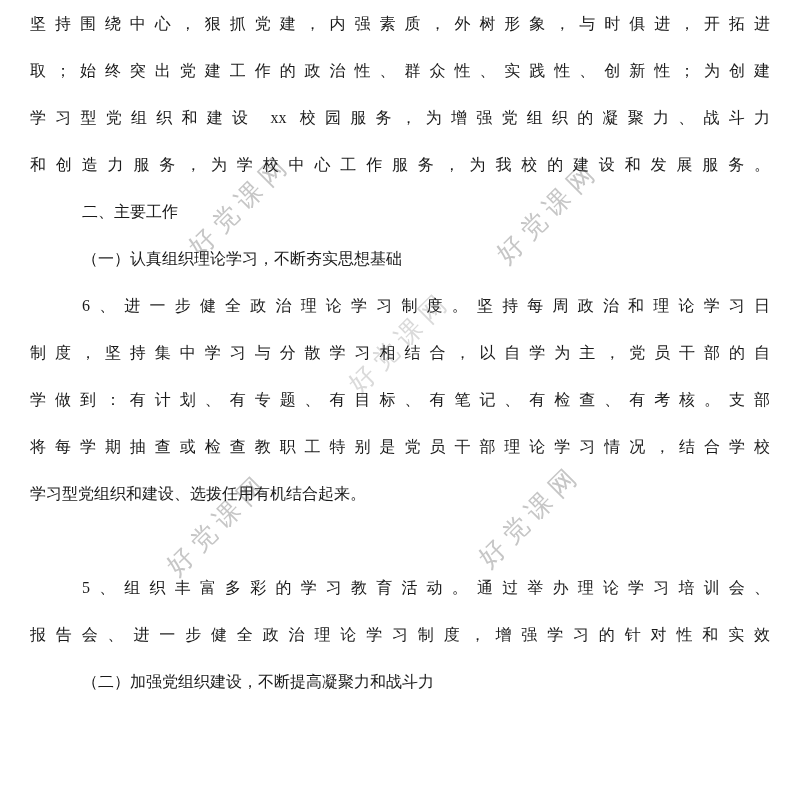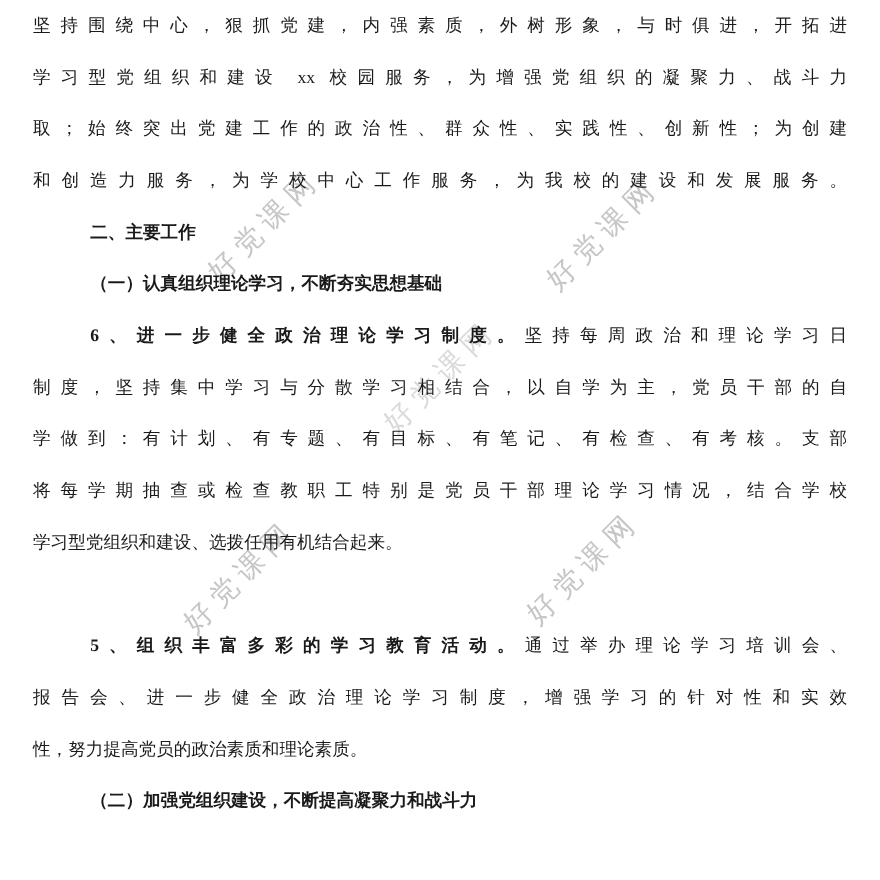--- a/index.html
+++ b/index.html
@@ -44,48 +44,47 @@
     line-height: 47px;
     font-size: 16px;
     white-space: nowrap;
   }
   .j {
     white-space: normal;
     text-align: justify;
     text-align-last: justify;
   }
   .indent { text-indent: 52px; }
-  .bold { font-weight: bold; }
+  .bold { font-weight: normal; }
   .blank { }
 </style>
 </head>
 <body>
 
 <div class="page">
 
   <div class="watermark-layer">
     <span class="watermark" style="left:240px; top:205px;">好党课网</span>
     <span class="watermark" style="left:548px; top:212px;">好党课网</span>
     <span class="watermark faint" style="left:400px; top:342px;">好党课网</span>
     <span class="watermark" style="left:218px; top:524px;">好党课网</span>
     <span class="watermark" style="left:530px; top:516px;">好党课网</span>
   </div>
 
   <div class="content">
     <div class="line j">坚持围绕中心，狠抓党建，内强素质，外树形象，与时俱进，开拓进</div>
+    <div class="line j">取；始终突出党建工作的政治性、群众性、实践性、创新性；为创建</div>
     <div class="line j">学习型党组织和建设 xx 校园服务，为增强党组织的凝聚力、战斗力</div>
-    <div class="line j">取；始终突出党建工作的政治性、群众性、实践性、创新性；为创建</div>
     <div class="line j">和创造力服务，为学校中心工作服务，为我校的建设和发展服务。</div>
     <div class="line bold indent">二、主要工作</div>
     <div class="line bold indent">（一）认真组织理论学习，不断夯实思想基础</div>
     <div class="line j indent"><span class="bold">6、进一步健全政治理论学习制度。</span><span>坚持每周政治和理论学习日</span></div>
     <div class="line j">制度，坚持集中学习与分散学习相结合，以自学为主，党员干部的自</div>
     <div class="line j">学做到：有计划、有专题、有目标、有笔记、有检查、有考核。支部</div>
     <div class="line j">将每学期抽查或检查教职工特别是党员干部理论学习情况，结合学校</div>
     <div class="line">学习型党组织和建设、选拨任用有机结合起来。</div>
     <div class="line blank"></div>
     <div class="line j indent"><span class="bold">5、组织丰富多彩的学习教育活动。</span><span>通过举办理论学习培训会、</span></div>
     <div class="line j">报告会、进一步健全政治理论学习制度，增强学习的针对性和实效</div>
-    <div class="line">性，努力提高党员的政治素质和理论素质。</div>
     <div class="line bold indent">（二）加强党组织建设，不断提高凝聚力和战斗力</div>
   </div>
 
 </div>
 
 </body></html>

